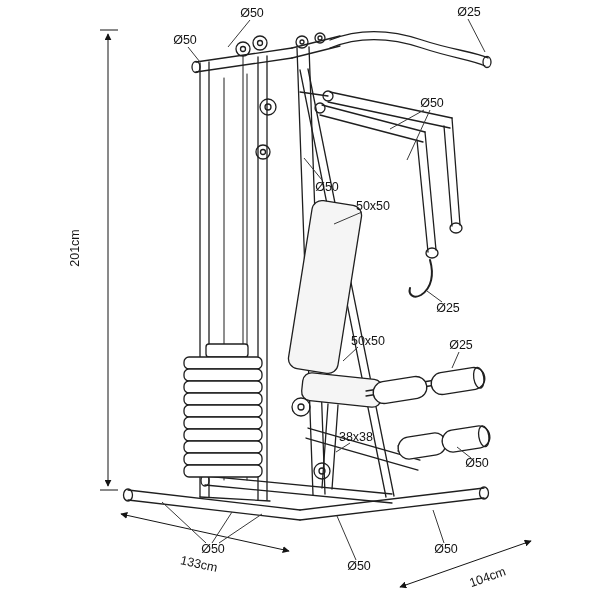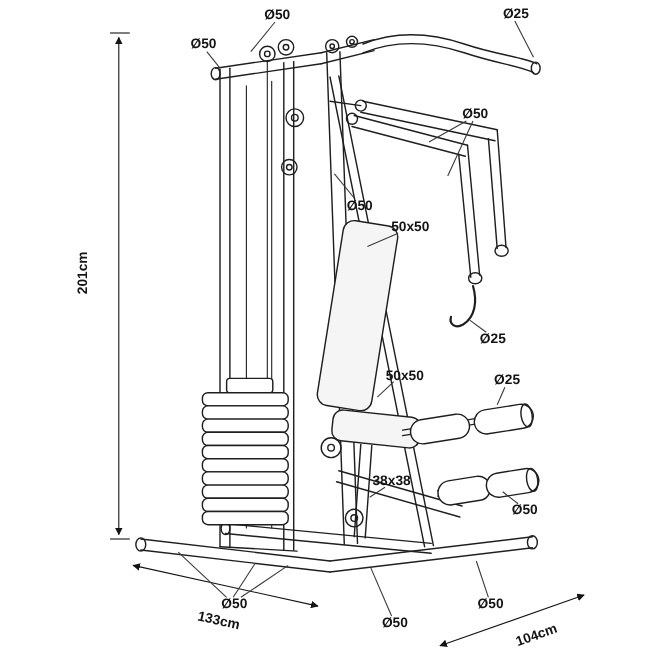--- a/index.html
+++ b/index.html
@@ -1,16 +1,16 @@
 <!DOCTYPE html>
 <html><head>
 <meta charset="utf-8">
 <style>
   html,body{margin:0;padding:0;background:#fff;}
-  .stage{position:relative;width:600px;height:600px;background:#ffffff;overflow:hidden;font-weight:bold;}
+  .stage{position:relative;width:600px;height:600px;background:#ffffff;overflow:hidden;}
   svg{position:absolute;inset:0;}
   text{font-family:"Liberation Sans",sans-serif;font-size:12.5px;fill:#141414;}
   .dim-text{font-size:12.5px;}
 </style>
 </head>
 <body>
 
 <div class="stage">
 <svg width="600" height="600" viewBox="0 0 600 600">
   <defs>

